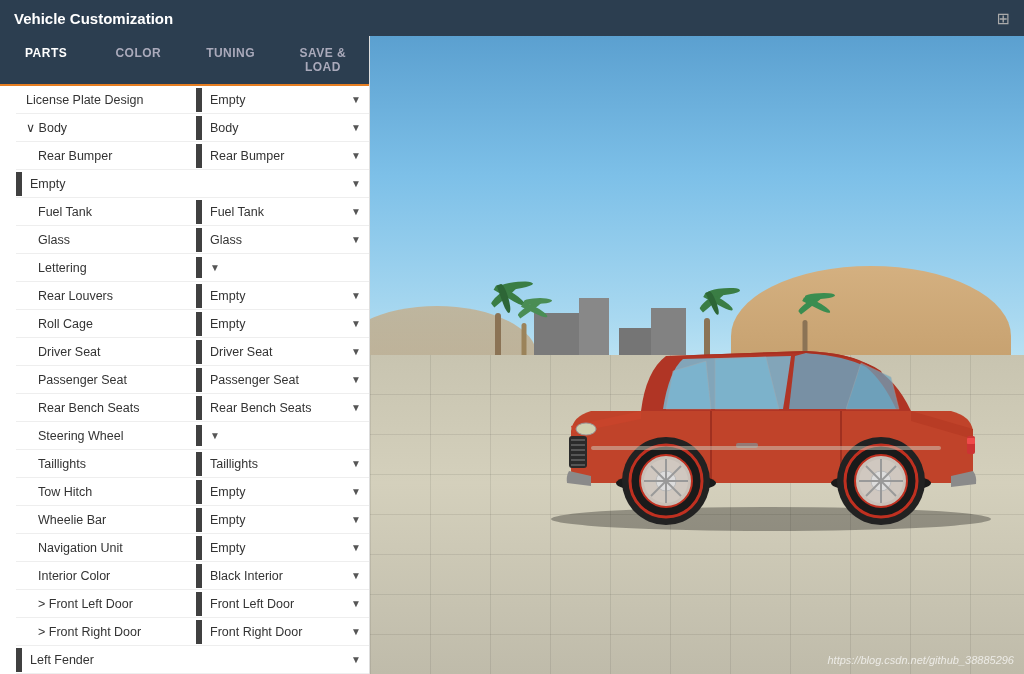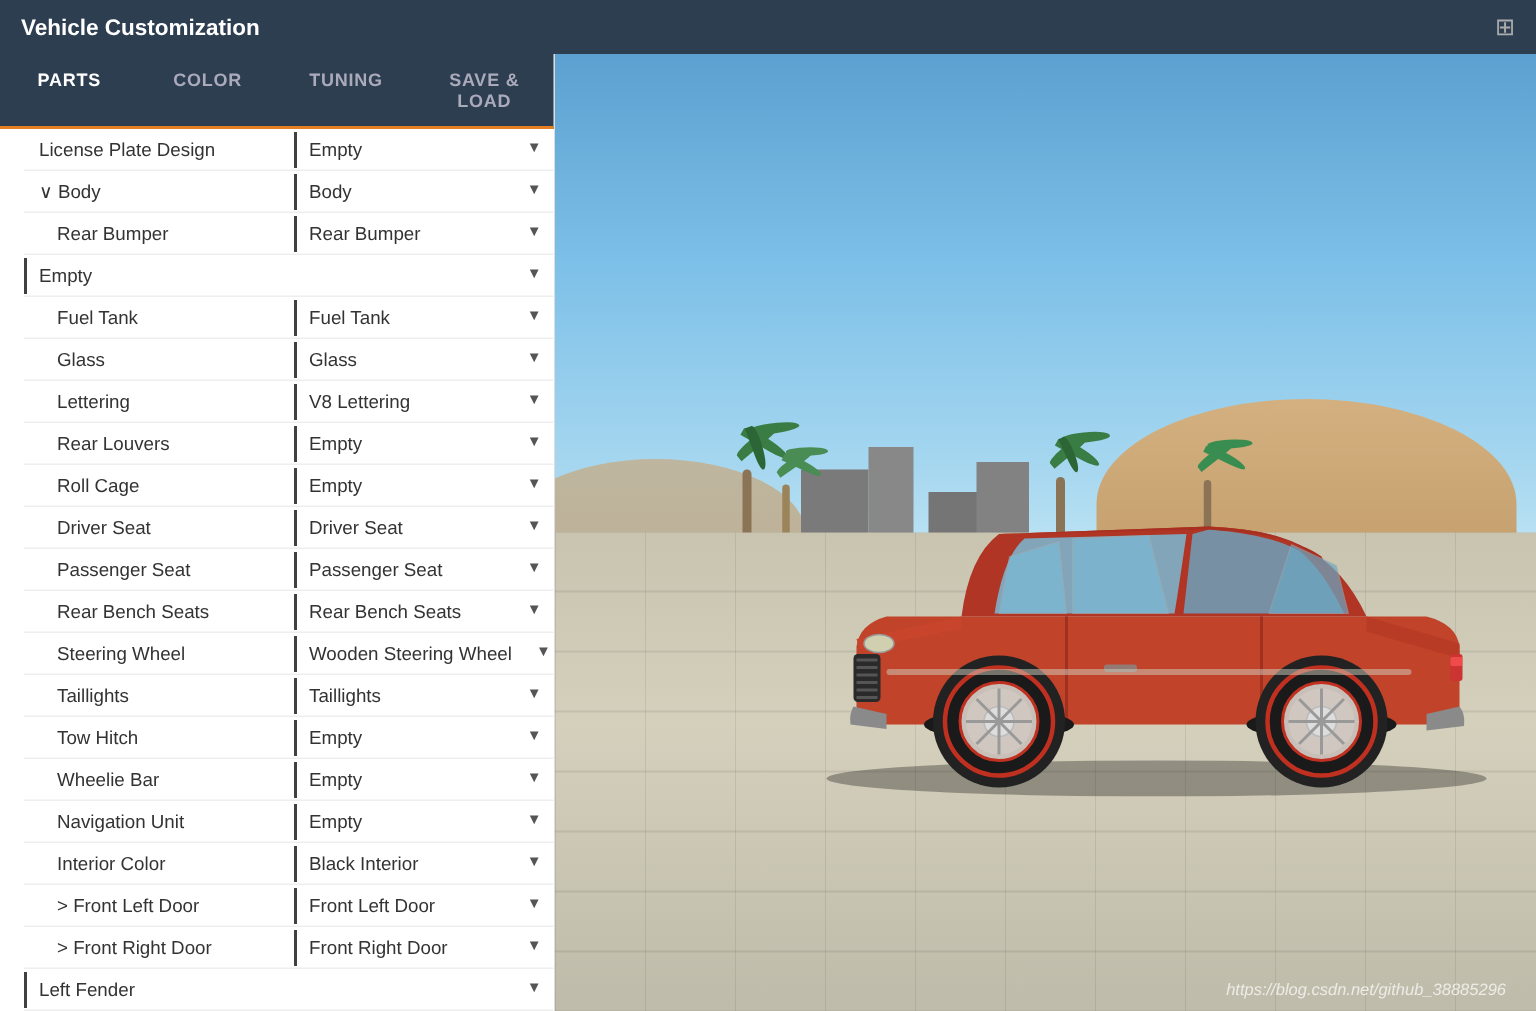--- a/index.html
+++ b/index.html
@@ -104,21 +104,22 @@
       text-overflow: ellipsis;
     }
 
     .part-label.indented {
       padding-left: 22px;
     }
 
     .part-value-wrap {
       flex: 1;
       display: flex;
-      border-left: 2px solid #404040;
+      align-items: center;
+      border-left: 6px solid #404040;
     }
 
     .part-value {
       flex: 1;
       padding: 5px 8px;
       color: #333;
       font-size: 12.5px;
       white-space: nowrap;
       overflow: hidden;
       text-overflow: ellipsis;
@@ -177,21 +178,21 @@
       position: absolute;
       bottom: 22%;
       right: 5%;
       width: 480px;
     }
 
     
     .watermark {
       position: absolute;
       bottom: 8px;
-      right: 20px;
+      right: 10px;
       color: rgba(255,255,255,0.7);
       font-size: 11px;
       font-style: italic;
     }
   </style>
 </head>
 <body>
 
 <div class="app-window">
 
@@ -249,21 +250,20 @@
           <div class="parts-row">
             <div class="part-label indented">Glass</div>
             <div class="part-value-wrap">
               <div class="part-value">Glass</div>
               <div class="dropdown-arrow">▼</div>
             </div>
           </div>
           <div class="parts-row">
             <div class="part-label indented">Lettering</div>
             <div class="part-value-wrap">
-              <div class="part-value">V8 Lettering</div>
               <div class="dropdown-arrow">▼</div>
             </div>
           </div>
           <div class="parts-row">
             <div class="part-label indented">Rear Louvers</div>
             <div class="part-value-wrap">
               <div class="part-value">Empty</div>
               <div class="dropdown-arrow">▼</div>
             </div>
           </div>
@@ -291,21 +291,20 @@
           <div class="parts-row">
             <div class="part-label indented">Rear Bench Seats</div>
             <div class="part-value-wrap">
               <div class="part-value">Rear Bench Seats</div>
               <div class="dropdown-arrow">▼</div>
             </div>
           </div>
           <div class="parts-row">
             <div class="part-label indented">Steering Wheel</div>
             <div class="part-value-wrap">
-              <div class="part-value">Wooden Steering Wheel</div>
               <div class="dropdown-arrow">▼</div>
             </div>
           </div>
           <div class="parts-row">
             <div class="part-label indented">Taillights</div>
             <div class="part-value-wrap">
               <div class="part-value">Taillights</div>
               <div class="dropdown-arrow">▼</div>
             </div>
           </div>

